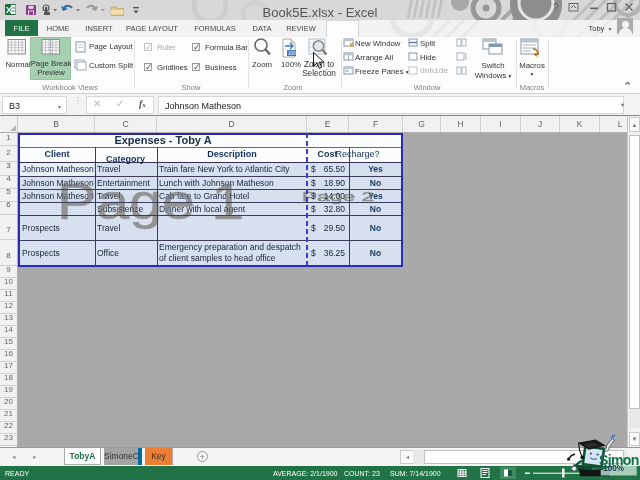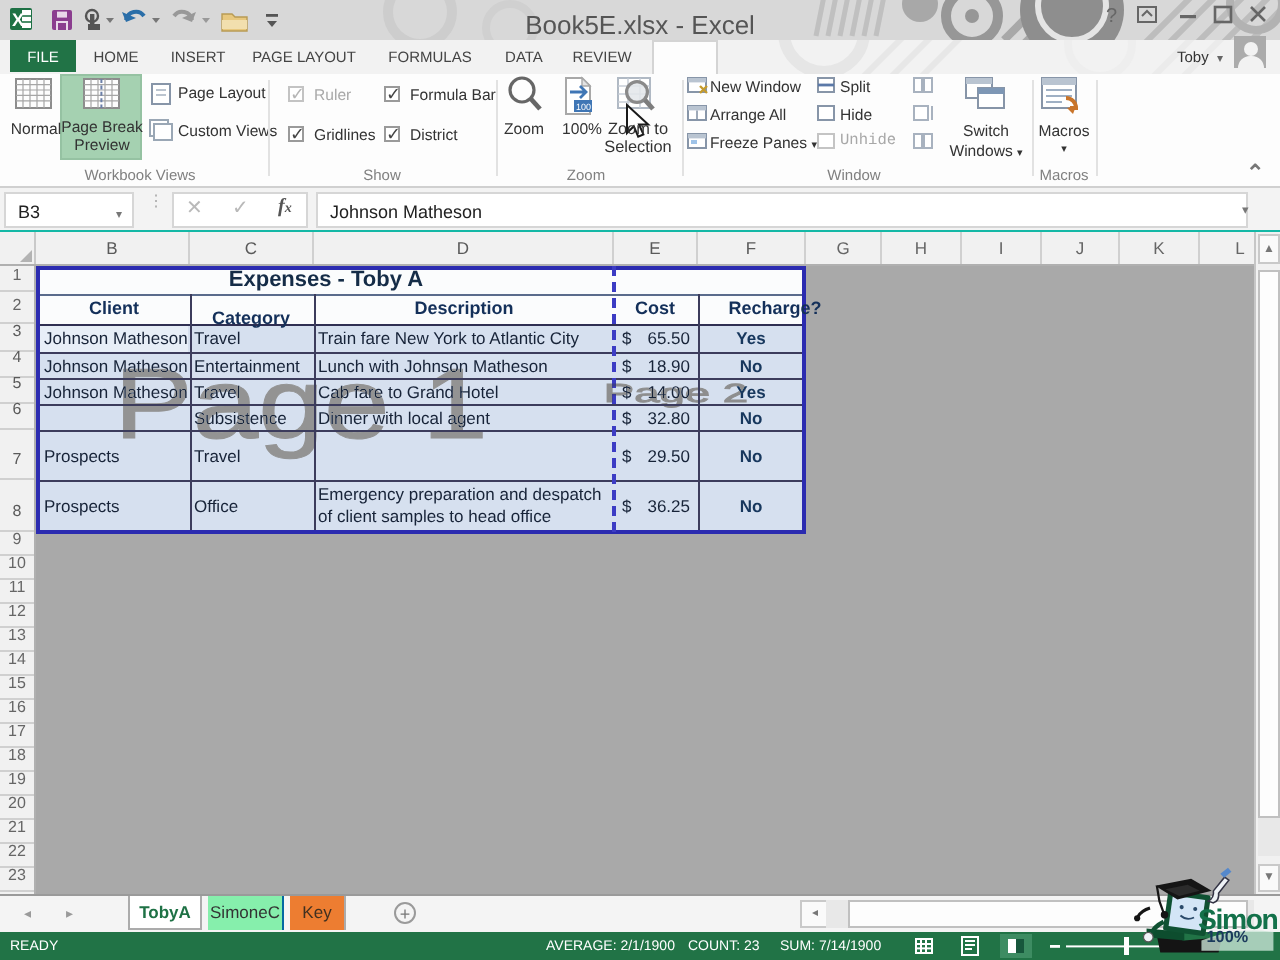--- a/index.html
+++ b/index.html
@@ -262,30 +262,30 @@
           <line x1="523" y1="11" x2="536" y2="11"></line>
           <line x1="523" y1="14" x2="531" y2="14"></line>
         </g>
       <path d="M533 12 a5 5 0 0 1 5 5 l-3 0" fill="none" stroke="#c9752b" stroke-width="2"></path>
       <path d="M533.5 17 l3 3 l1.5 -4 z" fill="#c9752b"></path>
     </g>
   </svg>
   <div class="btnlabel" style="left:0px;top:23px;width:36px;">Normal</div>
   <div class="btnlabel" style="left:29px;top:23px;width:44px;line-height:8.5px;">Page Break<br>Preview</div>
   <div class="btnlabel" style="left:89px;top:5px;width:60px;text-align:left;">Page Layout</div>
-  <div class="btnlabel" style="left:89px;top:24px;width:60px;text-align:left;">Custom Views</div>
+  <div class="btnlabel" style="left:89px;top:24px;width:60px;text-align:left;">Custom Split</div>
   <div class="gsep" style="left:134px;"></div>
   <div class="chk" style="left:144px;top:6px;border-color:#c3c3c3;color:#b5b5b5;">✓</div>
   <div class="chklbl" style="left:157px;top:6px;color:#a8a8a8;">Ruler</div>
   <div class="chk" style="left:144px;top:26px;">✓</div>
   <div class="chklbl" style="left:157px;top:26px;">Gridlines</div>
   <div class="chk" style="left:192px;top:6px;">✓</div>
   <div class="chklbl" style="left:205px;top:6px;">Formula Bar</div>
   <div class="chk" style="left:192px;top:26px;">✓</div>
-  <div class="chklbl" style="left:205px;top:26px;">District</div>
+  <div class="chklbl" style="left:205px;top:26px;">Business</div>
   <div class="gsep" style="left:248px;"></div>
   <div class="btnlabel" style="left:244px;top:23px;width:36px;">Zoom</div>
   <div class="btnlabel" style="left:273px;top:23px;width:36px;">100%</div>
   <div class="btnlabel" style="left:299px;top:23px;width:40px;line-height:9px;font-size:8.2px;">Zoom to<br>Selection</div>
   <div class="gsep" style="left:341px;"></div>
   <div class="btnlabel" style="left:355px;top:2px;width:60px;text-align:left;">New Window</div>
   <div class="btnlabel" style="left:355px;top:16px;width:60px;text-align:left;">Arrange All</div>
   <div class="btnlabel" style="left:355px;top:30px;width:60px;text-align:left;">Freeze Panes <span style="font-size:5.5px;">▾</span></div>
   <div class="btnlabel" style="left:420px;top:2px;width:40px;text-align:left;">Split</div>
   <div class="btnlabel" style="left:420px;top:16px;width:40px;text-align:left;">Hide</div>
@@ -379,21 +379,21 @@
   <div class="abs" style="left:330.5px;top:14px;width:1px;height:118px;background:#3c3c5c;"></div>
 
   <div class="abs" style="left:288px;top:0px;width:2px;height:134px;background:repeating-linear-gradient(to bottom,#3c3cc4 0,#3c3cc4 5px,transparent 5px,transparent 8px);"></div>
 
   <div class="cell" style="left:2px;top:1px;width:286px;height:12px;font-size:11px;font-weight:bold;text-align:center;line-height:12px;color:#152c47;">Expenses - Toby A</div>
 
   <div class="cell" style="left:2px;top:15px;width:74px;height:13px;font-size:9px;font-weight:bold;text-align:center;line-height:13px;">Client</div>
   <div class="cell" style="left:77px;top:20px;width:61px;height:13px;font-size:9px;font-weight:bold;text-align:center;line-height:13px;">Category</div>
   <div class="cell" style="left:139px;top:15px;width:150px;height:13px;font-size:9px;font-weight:bold;text-align:center;line-height:13px;">Description</div>
   <div class="cell" style="left:289px;top:15px;width:41px;height:13px;font-size:9px;font-weight:bold;text-align:center;line-height:13px;">Cost</div>
-  <div class="cell" style="left:343px;top:15px;width:53px;height:13px;font-size:9px;font-weight:bold;text-align:center;line-height:13px;">Recharge?</div>
+  <div class="cell" style="left:313px;top:15px;width:53px;height:13px;font-size:9px;font-weight:normal;text-align:center;line-height:13px;">Recharge?</div>
 
   <div class="cell dtxt" style="left:4px;top:30px;width:73px;">Johnson Matheson</div>
   <div class="cell dtxt" style="left:79px;top:30px;width:60px;">Travel</div>
   <div class="cell dtxt" style="left:141px;top:30px;width:148px;">Train fare New York to Atlantic City</div>
   <div class="cell dtxt" style="left:293px;top:30px;">$</div>
   <div class="cell dtxt" style="left:289px;top:30px;width:38px;text-align:right;">65.50</div>
   <div class="cell dtxt" style="left:331px;top:30px;width:53px;text-align:center;font-weight:bold;color:#17375d;">Yes</div>
 
   <div class="cell dtxt" style="left:4px;top:43.5px;width:73px;">Johnson Matheson</div>
   <div class="cell dtxt" style="left:79px;top:43.5px;width:60px;">Entertainment</div>
@@ -434,21 +434,21 @@
 <div class="abs" id="vscroll">
   <div class="abs" style="left:1px;top:1px;width:11px;height:15px;background:#fafafa;border:1px solid #c9c9c9;text-align:center;font-size:6px;color:#777;line-height:14px;">▲</div>
   <div class="abs" style="left:1px;top:19px;width:11px;height:293px;background:#e8e8e8;"></div>
   <div class="abs" style="left:1px;top:19px;width:11px;height:274px;background:#fdfdfd;border:1px solid #c0c0c0;"></div>
   <div class="abs" style="left:1px;top:316px;width:11px;height:14px;background:#fafafa;border:1px solid #c9c9c9;text-align:center;font-size:6px;color:#777;line-height:13px;">▼</div>
 </div>
 <div class="abs" id="sheettabs">
   <div class="abs" style="left:12px;top:5px;font-size:7px;color:#9a9a9a;">◂</div>
   <div class="abs" style="left:33px;top:5px;font-size:7px;color:#9a9a9a;">▸</div>
   <div class="abs" style="left:64px;top:0px;width:37px;height:17px;background:#fff;border:1px solid #ababab;border-top:none;color:#1e7145;font-weight:bold;font-size:8.5px;text-align:center;line-height:16px;">TobyA</div>
-  <div class="abs" style="left:104px;top:0px;width:38px;height:17px;background:#86efac;border-right:1px solid #0369a1;color:#333;font-size:8.5px;text-align:center;line-height:16px;">SimoneC</div>
+  <div class="abs" style="left:104px;top:0px;width:38px;height:17px;background:#a3a3a3;border-right:4px solid #0369a1;color:#333;font-size:8.5px;text-align:center;line-height:16px;">SimoneC</div>
   <div class="abs" style="left:145px;top:0px;width:28px;height:17px;background:#ed7d31;border-right:1px solid #ababab;color:#403020;font-size:8.5px;text-align:center;line-height:16px;">Key</div>
   <div class="abs" style="left:197px;top:3px;width:11px;height:11px;border-radius:50%;border:1px solid #9a9a9a;color:#777;font-size:9px;text-align:center;line-height:10px;">+</div>
   <div class="abs" style="left:445px;top:3px;font-size:8px;color:#b0b0b0;letter-spacing:0;">⋮</div>
   <div class="abs" style="left:400px;top:2px;width:15px;height:14px;background:#fafafa;border:1px solid #c9c9c9;text-align:center;font-size:6px;color:#777;line-height:13px;">◂</div>
   <div class="abs" style="left:413px;top:2px;width:214px;height:14px;background:#e8e8e8;"></div>
   <div class="abs" style="left:424px;top:2px;width:200px;height:14px;background:#fdfdfd;border:1px solid #c0c0c0;"></div>
 </div>
 <div class="abs" id="statusbar">
   <div class="abs" style="left:5px;top:3.5px;font-size:7px;">READY</div>
   <div class="abs" style="left:273px;top:3.5px;font-size:7px;">AVERAGE: 2/1/1900</div>

